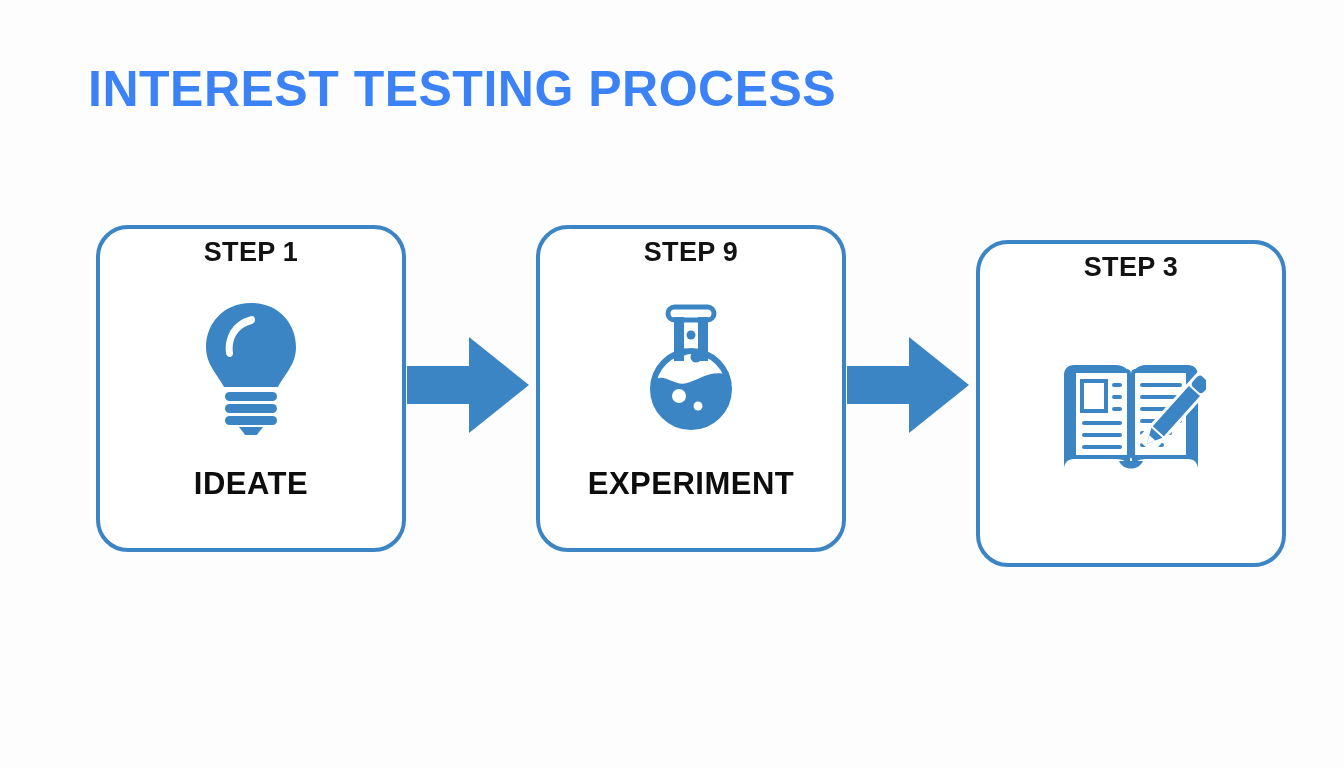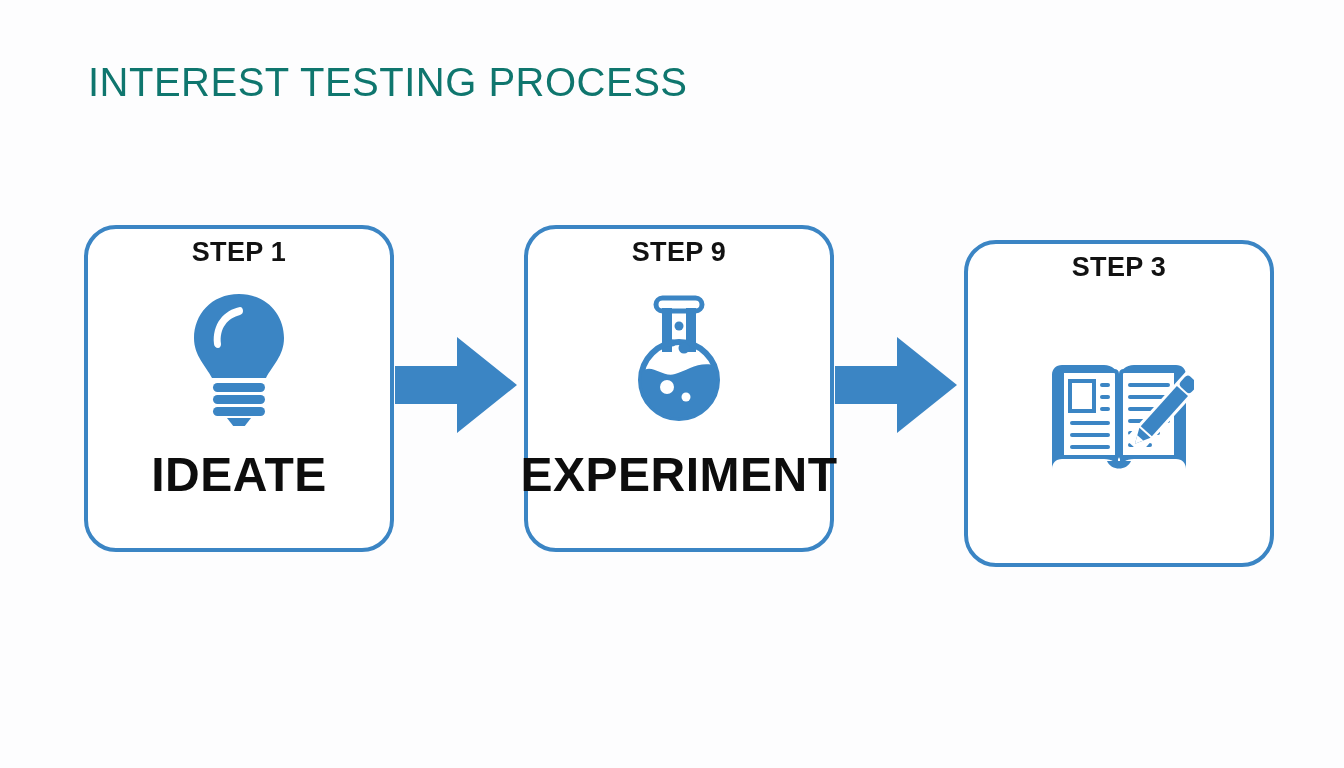--- a/index.html
+++ b/index.html
@@ -18,31 +18,31 @@
   #slide {
     position: absolute;
     inset: 0;
   }
 
   
   #page-title {
     position: absolute;
     left: 88px;
     top: 60px;
-    font-size: 40px;
-    font-weight: normal;
-    color: #0f766e;
+    font-size: 50px;
+    font-weight: bold;
+    color: #3b82f6;
     letter-spacing: 0.5px;
     white-space: nowrap;
   }
 
   
   #flow {
     position: absolute;
-    left: 4px;
+    left: 16px;
     top: 225px;
     width: 1204px;
     height: 330px;
   }
 
   .step-card {
     position: absolute;
     top: 0;
     width: 310px;
     height: 327px;
@@ -69,21 +69,21 @@
   .icon-wrap {
     flex: 1;
     display: flex;
     align-items: center;
     justify-content: center;
     width: 100%;
     margin-top: -4px;
   }
 
   .step-name {
-    font-size: 48px;
+    font-size: 31px;
     font-weight: bold;
     color: #0d0d0d;
     letter-spacing: 0.5px;
     margin-bottom: 46px;
     white-space: nowrap;
   }
 
   
   .flow-arrow {
     position: absolute;

